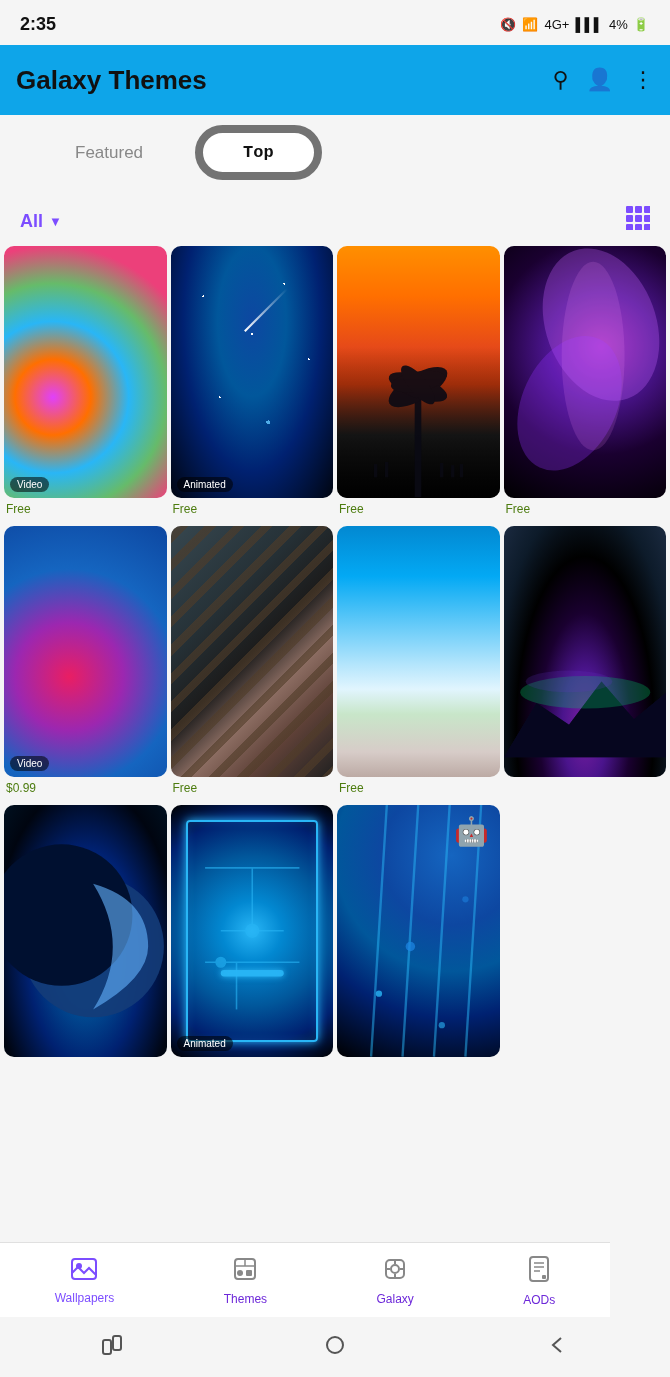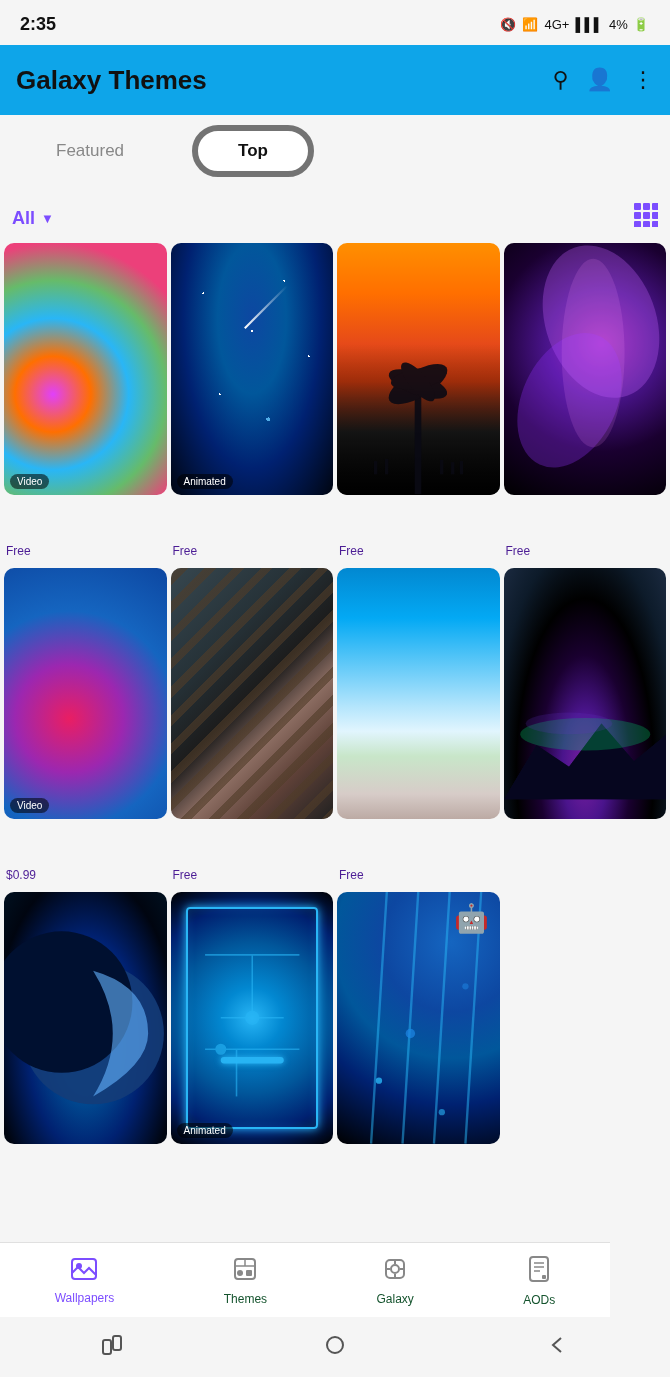--- a/index.html
+++ b/index.html
@@ -57,49 +57,51 @@
       font-size: 22px;
       color: #111;
       cursor: pointer;
     }
 
     
     .tab-bar {
       display: flex;
       align-items: center;
       padding: 10px 16px 20px;
-      gap: 28px;
+      gap: 12px;
       background: #f5f5f5;
+      margin-left: 19px;
     }
     .tab-btn {
       padding: 10px 40px;
       border-radius: 30px;
       font-size: 17px;
       font-weight: 500;
       cursor: pointer;
       border: none;
     }
     .tab-btn.active {
       background: white;
-      border: 6px solid #737373;
+      border: 8px solid #737373;
       font-weight: 700;
       color: #111;
+      font-family: Liberation Mono, monospace;
     }
     .tab-btn.inactive {
       background: transparent;
       color: #888;
       border: none;
     }
 
     
     .filter-row {
       display: flex;
       align-items: center;
       justify-content: space-between;
-      padding: 6px 12px 10px;
+      padding: 6px 20px 10px;
       background: #f5f5f5;
     }
     .filter-all {
       display: flex;
       align-items: center;
       gap: 6px;
       color: #7c4dff;
       font-size: 18px;
       font-weight: 600;
       cursor: pointer;
@@ -140,24 +142,23 @@
       bottom: 6px;
       left: 6px;
       background: rgba(0,0,0,0.55);
       color: white;
       font-size: 10px;
       padding: 2px 7px;
       border-radius: 10px;
     }
     .theme-price {
       font-size: 12px;
-      color: #4c1d95;
+      color: #4d7c0f;
       padding: 4px 2px 6px;
       font-weight: 500;
-      margin-top: 45px;
     }
 
     
     .thumb-1 { background: radial-gradient(circle at 30% 60%, #e040fb 0%, #ff6f00 20%, #29b6f6 40%, #66bb6a 60%, #ec407a 80%); }
     .thumb-2 { background: radial-gradient(ellipse at 50% 30%, #0d47a1 0%, #01579b 30%, #002171 60%, #000510 100%); }
     .thumb-3 { background: linear-gradient(180deg, #ff8f00 0%, #ff6f00 20%, #e64a19 40%, #bf360c 55%, #212121 75%, #000 100%); }
     .thumb-4 { background: radial-gradient(circle at 60% 40%, #9c27b0 0%, #4a148c 30%, #1a0030 60%, #000 100%); }
     .thumb-5 { background: radial-gradient(circle at 40% 60%, #e91e63 0%, #9c27b0 30%, #1565c0 60%, #0d47a1 100%); }
     .thumb-6 { background: linear-gradient(180deg, #111 0%, #222 40%, #000 100%); }
     .thumb-7 { background: linear-gradient(135deg, #37474f 0%, #263238 30%, #1c1c1c 50%, #8d6e63 65%, #5d4037 80%, #212121 100%); }
@@ -193,21 +194,21 @@
       flex-direction: column;
       align-items: center;
       gap: 4px;
       cursor: pointer;
     }
     .nav-icon {
       font-size: 24px;
     }
     .nav-label {
       font-size: 12px;
-      color: #14532d;
+      color: #6d28d9;
     }
     .nav-label.active {
       color: #7c4dff;
     }
     .nav-icon.active {
       color: #7c4dff;
     }
 
     
     .system-nav {

